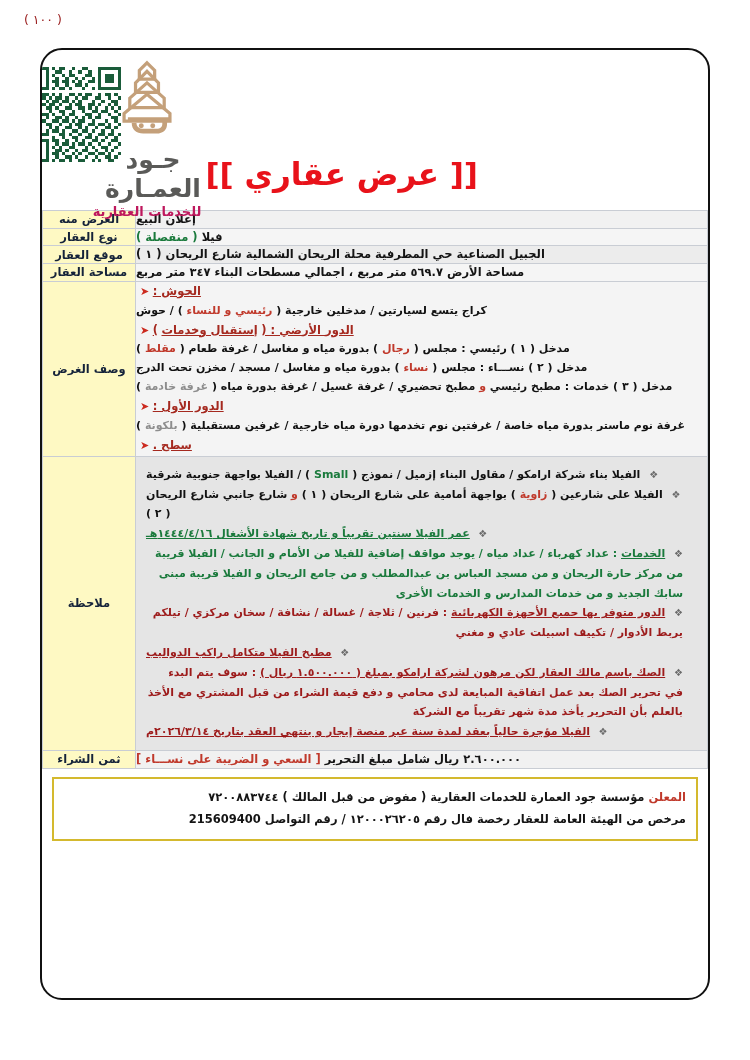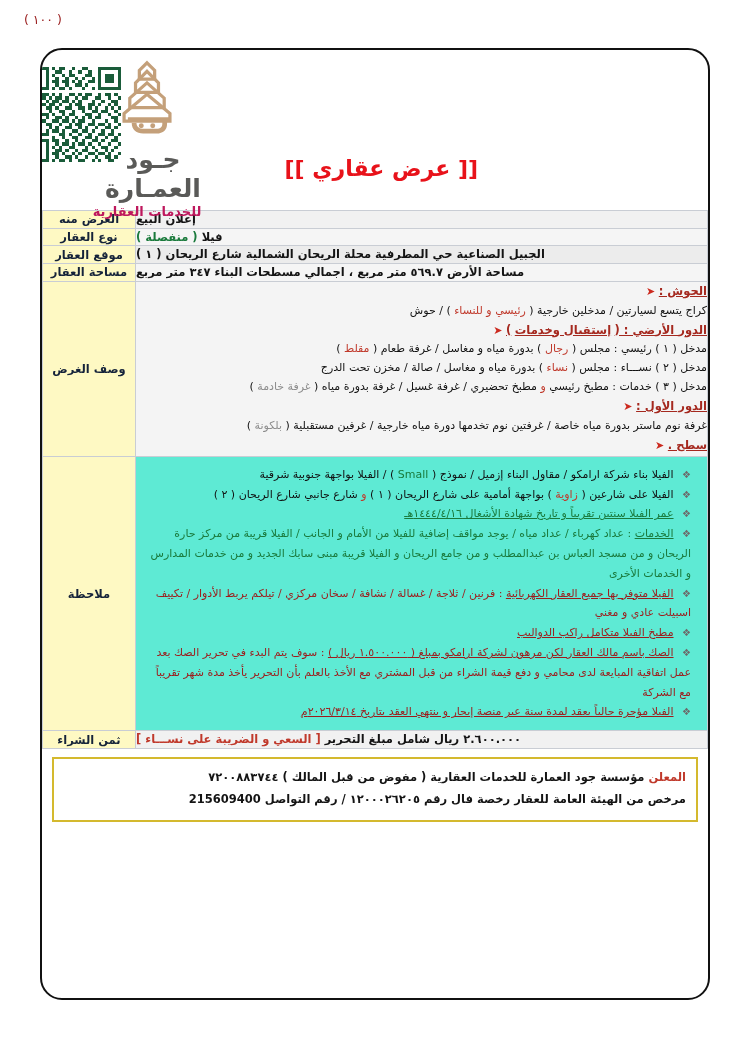--- a/index.html
+++ b/index.html
@@ -80,21 +80,21 @@
     font-size: 13px;
     font-weight: bold;
     color: #be185d;
     line-height: 1.2;
   }
 
   .doc-title {
     position: absolute;
     top: 106px;
     right: 230px;
-    font-size: 22px;
+    font-size: 31px;
     font-weight: bold;
     color: #e8121a;
     letter-spacing: 0px;
     white-space: nowrap;
   }
 
   
   table.sheet {
     width: 100%;
     border-collapse: collapse;
@@ -128,35 +128,35 @@
 
   td.block {
     background: #f4f4f4;
     text-align: right;
     padding: 7px 14px 7px 10px;
     font-size: 11px;
     line-height: 1.72;
     color: #111;
   }
   td.block.notes {
-    background: #5eead4;
+    background: #e5e5e5;
     line-height: 1.8;
-    padding: 8px 16px 8px 10px;
+    padding: 8px 24px 8px 10px;
     margin-top: 12px;
   }
 
   
   .red      { color: #c0392b; }
   .darkred  { color: #9d1b1b; }
   .green    { color: #1a7a3c; }
   .grey     { color: #8d8d8d; }
-  .b        { font-weight: normal; }
+  .b        { font-weight: bold; }
   .u        { text-decoration: underline; }
   .line { display: block; }
-  .ctr  { text-align: right; }
+  .ctr  { text-align: left; }
   .rgt  { text-align: right; }
 
   .hdr-line {
     font-weight: bold;
     color: #a5291f;
     text-decoration: underline;
     font-size: 11.5px;
   }
   .arrow {
     color: #cc2a1f;
@@ -513,21 +513,21 @@
             <span>مدخل ( ١ ) رئيسي : مجلس (</span>
             <span class="red">رجال</span>
             <span>) بدورة مياه  و مغاسل / غرفة طعام (</span>
             <span class="red">مقلط</span>
             <span>)</span>
           </span>
 
           <span class="line ctr b">
             <span>مدخل ( ٢ ) نســـاء : مجلس (</span>
             <span class="red">نساء</span>
-            <span>) بدورة مياه  و مغاسل / صالة / مخزن تحت الدرج</span>
+            <span>) بدورة مياه  و مغاسل / مسجد / مخزن تحت الدرج</span>
           </span>
 
           <span class="line ctr b">
             <span>مدخل ( ٣ ) خدمات : مطبخ رئيسي</span>
             <span class="red">و</span>
             <span>مطبخ تحضيري / غرفة غسيل / غرفة بدورة مياه (</span>
             <span class="grey">غرفة خادمة</span>
             <span>)</span>
           </span>
 
@@ -576,21 +576,21 @@
           </span>
 
           <span class="line rgt b green">
             <span class="bullet">❖</span>
             <span class="u">الخدمات</span>
             <span>: عداد كهرباء / عداد مياه / يوجد مواقف إضافية للفيلا من الأمام و الجانب / الفيلا قريبة من مركز حارة الريحان و من مسجد العباس بن عبدالمطلب و من جامع الريحان و الفيلا قريبة مبنى سابك الجديد و من خدمات المدارس و الخدمات الأخرى</span>
           </span>
 
           <span class="line rgt b darkred">
             <span class="bullet">❖</span>
-            <span class="u">الفيلا متوفر بها جميع العقار الكهربائية</span>
+            <span class="u">الدور متوفر بها جميع الأجهزة الكهربائية</span>
             <span>: فرنين / ثلاجة / غسالة / نشافة / سخان مركزي / تيلكم يربط الأدوار / تكييف اسبيلت عادي و مغني</span>
           </span>
 
           <span class="line ctr">
             <span class="bullet">❖</span>
             <span class="b u darkred">مطبخ الفيلا متكامل راكب الدواليب</span>
           </span>
 
           <span class="line rgt b darkred">
             <span class="bullet">❖</span>

